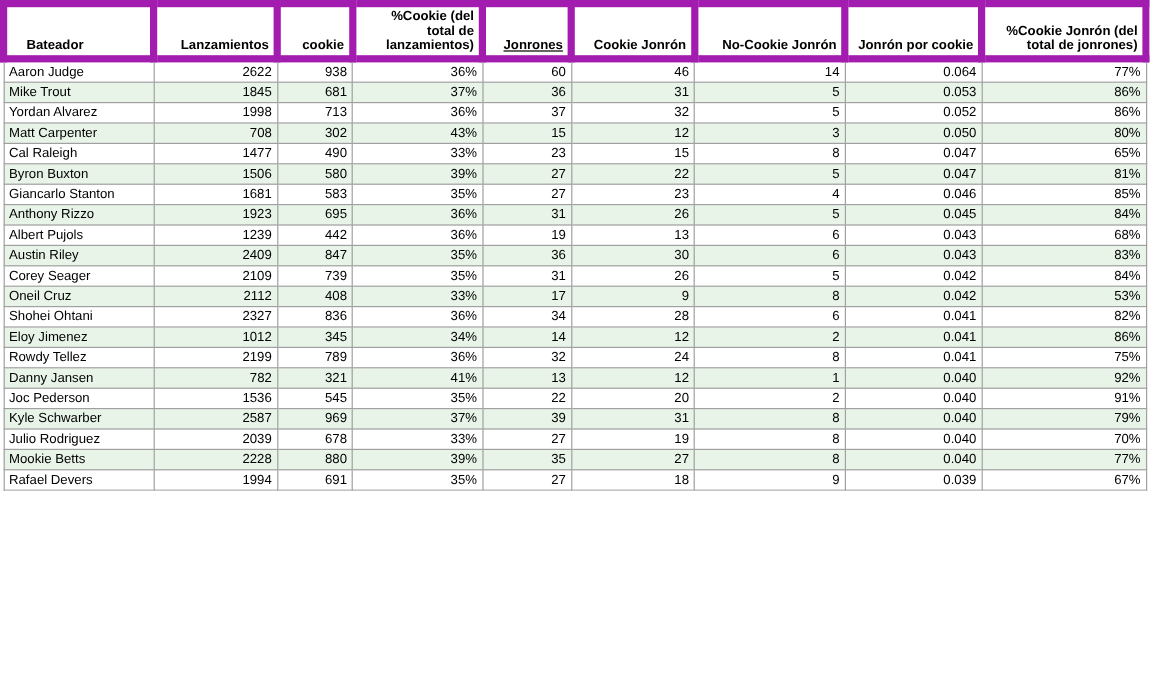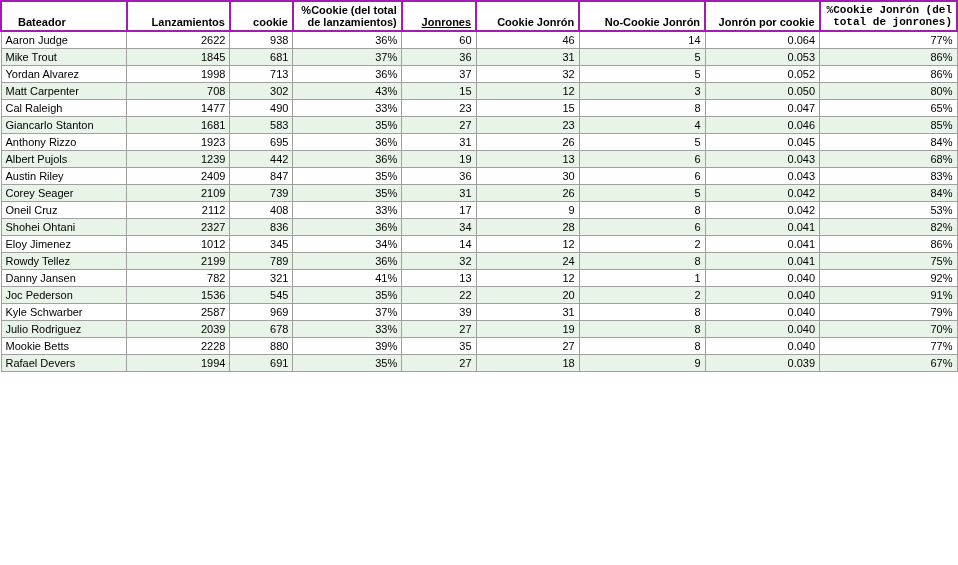--- a/index.html
+++ b/index.html
@@ -28,31 +28,31 @@
       text-align: right;
     }
     tr:nth-child(even) td {
       background: #e8f4e8;
     }
     tr:nth-child(odd) td {
       background: #fff;
     }
     thead tr th {
       background: #fff;
-      border: 2px solid #a21caf;
+      border: 6px solid #a21caf;
     }
     .col-bateador { width: 110px; padding-left: 16px; }
     .col-lanz { width: 90px; }
     .col-cookie { width: 55px; }
     .col-pct-cookie { width: 95px; }
     .col-jonrones { width: 65px; text-decoration: underline; }
     .col-cookie-jonron { width: 90px; }
     .col-no-cookie { width: 110px; }
     .col-jonron-cookie { width: 100px; }
-    .col-pct-jonron { width: 120px; font-family: Liberation Mono, monospace; }
+    .col-pct-jonron { width: 120px; }
   </style>
 </head>
 <body>
 
 <table>
   <thead>
     <tr id="header-row">
         <th class="col-bateador">Bateador</th>
         <th class="col-lanz num">Lanzamientos</th>
         <th class="col-cookie num">cookie</th>
@@ -114,20 +114,31 @@
         <td class="num">1477</td>
         <td class="num">490</td>
         <td class="num">33%</td>
         <td class="num">23</td>
         <td class="num">15</td>
         <td class="num">8</td>
         <td class="num">0.047</td>
         <td class="num">65%</td>
       </tr>
       <tr>
+        <td>Byron Buxton</td>
+        <td class="num">1506</td>
+        <td class="num">580</td>
+        <td class="num">39%</td>
+        <td class="num">27</td>
+        <td class="num">22</td>
+        <td class="num">5</td>
+        <td class="num">0.047</td>
+        <td class="num">81%</td>
+      </tr>
+      <tr>
         <td>Giancarlo Stanton</td>
         <td class="num">1681</td>
         <td class="num">583</td>
         <td class="num">35%</td>
         <td class="num">27</td>
         <td class="num">23</td>
         <td class="num">4</td>
         <td class="num">0.046</td>
         <td class="num">85%</td>
       </tr>

